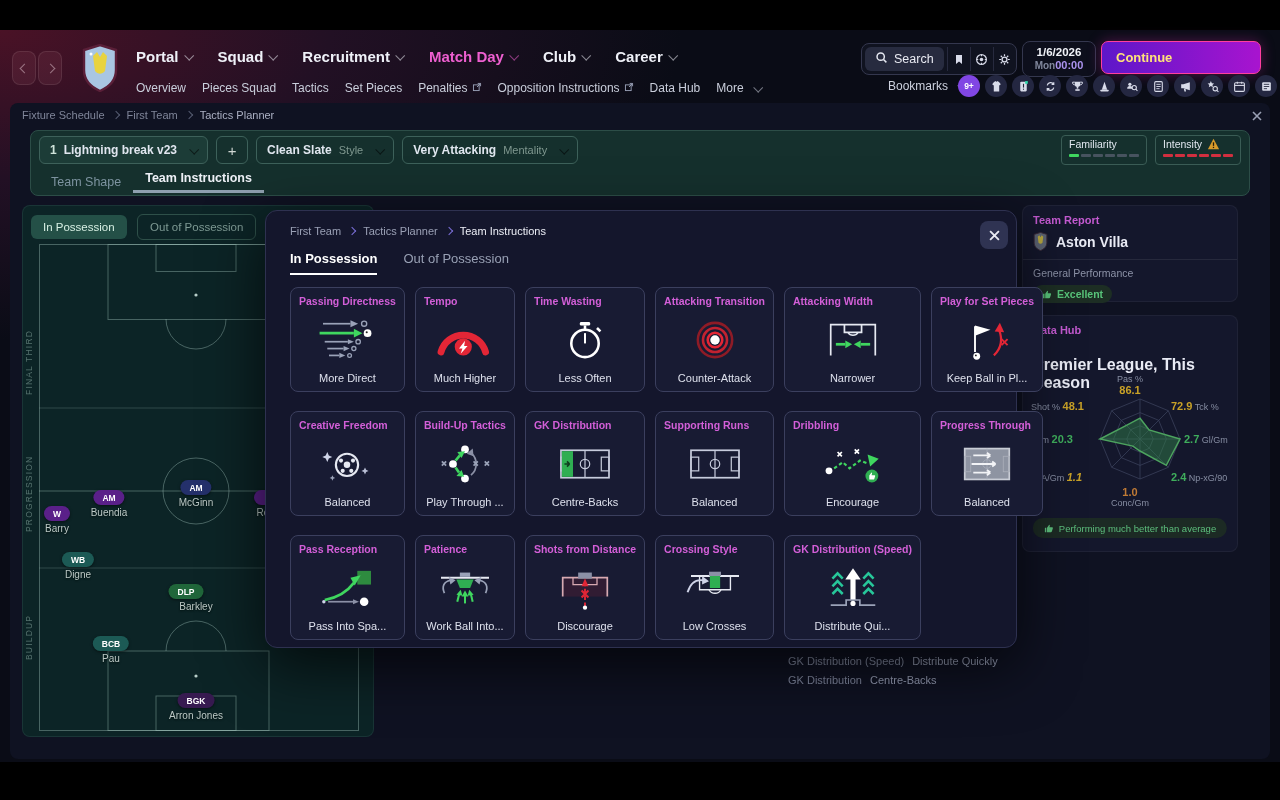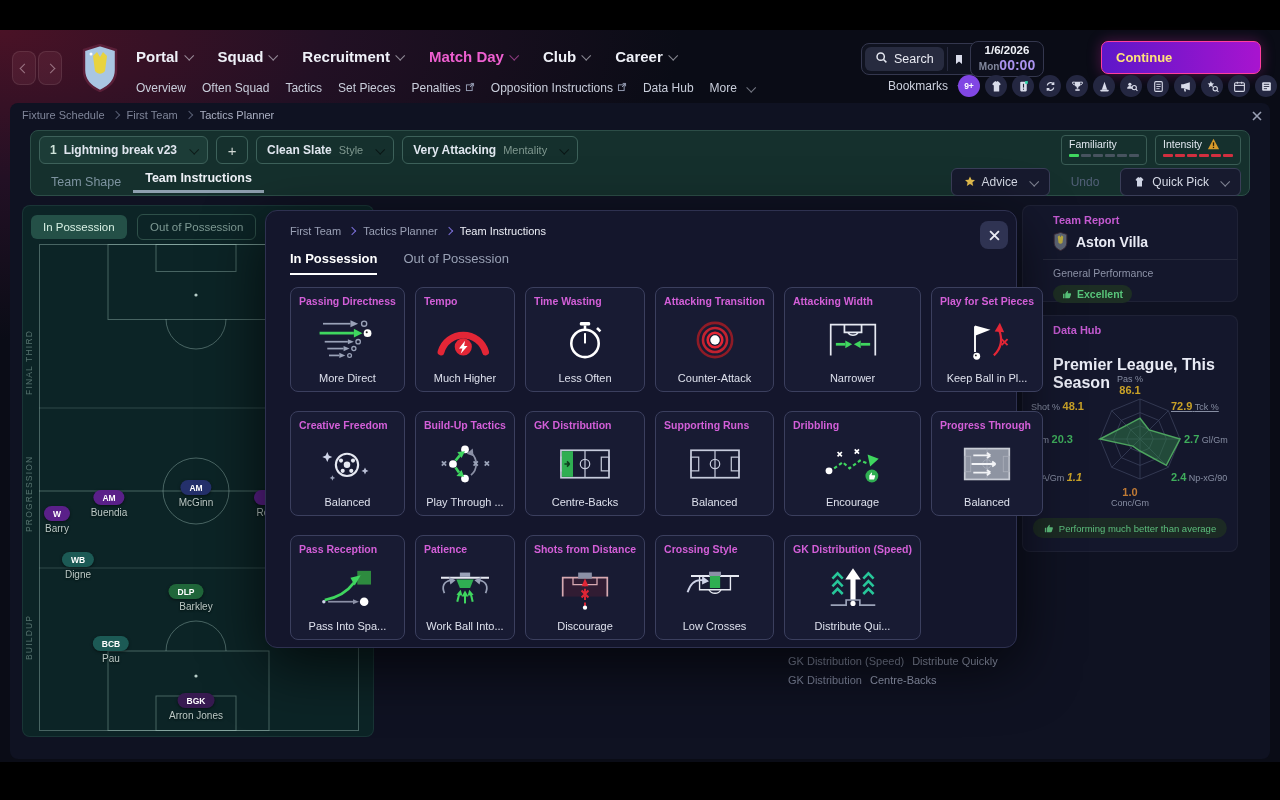--- a/index.html
+++ b/index.html
@@ -18,25 +18,25 @@
   .nav-item.accent{color:#ee5fd0;}
   .chev{width:6px;height:6px;border-right:1.6px solid currentColor;border-bottom:1.6px solid currentColor;
     transform:rotate(45deg) translateY(-1px);display:inline-block;margin-left:6px;opacity:.55;}
   .subnav{position:absolute;left:136px;top:49px;height:18px;display:flex;gap:16px;align-items:center;}
   .subnav-item{display:flex;align-items:center;gap:4px;font-size:12px;color:#c9cedb;cursor:pointer;}
   .searchbox{position:absolute;left:861px;top:13px;width:154px;height:30px;border:1px solid #34374e;border-radius:8px;
     background:#101320;display:flex;align-items:center;}
   .seg-search{background:#272b3f;border-radius:6px;margin:3px;padding:4px 10px;display:flex;align-items:center;gap:6px;
     font-size:12.5px;color:#e8eaf2;}
   .seg-ico{width:26px;height:24px;display:flex;align-items:center;justify-content:center;border-left:1px solid #272a3e;}
-  .datebox{position:absolute;left:970px;top:11px;width:72px;height:34px;border:1px solid #34374e;border-radius:8px;
+  .datebox{position:absolute;left:1022px;top:11px;width:72px;height:34px;border:1px solid #34374e;border-radius:8px;
     background:#0d0f1c;display:flex;flex-direction:column;align-items:center;justify-content:center;line-height:1.25;}
   .date-l1{font-size:11.5px;font-weight:bold;color:#f0f2f8;}
   .date-l2{font-size:10px;font-weight:bold;color:#80879c;}
-  .date-l2 b{color:#ab93ef;font-size:14px;margin-left:0;}
+  .date-l2 b{color:#ab93ef;font-size:11px;margin-left:0;}
   .continue{position:absolute;left:1101px;top:11px;width:160px;height:33px;border-radius:7px;border:1.5px solid #ff3f9e;
     background:linear-gradient(90deg,#5d17c9,#a814cf);color:#ffe47a;font-weight:bold;font-size:13px;
     display:flex;align-items:center;padding-left:14px;box-sizing:border-box;box-shadow:0 0 14px rgba(210,40,170,.35);cursor:pointer;}
   .bookmarks{position:absolute;left:888px;top:49px;display:flex;align-items:center;gap:4px;font-size:12px;color:#cdd1de;cursor:pointer;}
   .iconstrip{position:absolute;left:958px;top:45px;display:flex;gap:5px;}
   .cicon{width:22px;height:22px;border-radius:50%;background:#242741;display:flex;align-items:center;justify-content:center;cursor:pointer;}
   .cicon svg{width:13px;height:13px;}
   .cicon.badge{background:#8146e4;color:#fff;font-size:8.5px;font-weight:bold;}
   
   .sheet{position:absolute;left:10px;top:73px;width:1260px;height:656px;background:#0f1222;border-radius:8px;}
@@ -77,21 +77,21 @@
   .zone{position:absolute;left:1px;writing-mode:vertical-rl;transform:rotate(180deg);font-size:8.5px;
     letter-spacing:.14em;color:#57736f;text-align:center;}
   .pill{position:absolute;height:15px;padding:0 9px;border-radius:8px;color:#fff;font-size:8.5px;font-weight:bold;
     display:flex;align-items:center;transform:translateX(-50%);cursor:pointer;box-shadow:0 1px 3px rgba(0,0,0,.5);}
   .pname{position:absolute;transform:translateX(-50%);font-size:10px;color:#bcc8c5;text-shadow:0 1px 2px #00110f;white-space:nowrap;}
   
   .behind{position:absolute;left:778px;top:548px;width:232px;}
   .brow{display:flex;gap:8px;font-size:11px;height:19px;align-items:center;}
   .brow .bl{color:#8289a0;} .brow .bv{color:#989fb6;}
   
-  .scard{position:absolute;width:216px;background:#14172c;border-radius:8px;border:1px solid rgba(255,255,255,.05);box-sizing:border-box;padding-left:20px;}
+  .scard{position:absolute;width:216px;background:#14172c;border-radius:8px;border:1px solid rgba(255,255,255,.05);box-sizing:border-box;}
   .sc-title{font-size:11px;font-weight:bold;color:#c45ad1;margin:8px 10px 0;}
   .club-row{display:flex;align-items:center;gap:8px;margin:6px 10px 0;}
   .club-name{font-size:14px;font-weight:bold;color:#e9ebf5;}
   .divider{height:1px;background:rgba(255,255,255,.08);margin:8px 0 0;}
   .gp-label{font-size:10.5px;color:#8d93a8;margin:7px 10px 0;}
   .pillbadge{display:inline-flex;align-items:center;gap:5px;height:18px;padding:0 9px;border-radius:10px;
     background:#1d2e24;color:#58c47a;font-size:10.5px;font-weight:bold;margin:6px 10px;}
   .dh-sub{font-size:16px;font-weight:bold;color:#e9ebf5;margin:20px 10px 0;}
   .axlabel{position:absolute;font-size:9px;color:#868da2;white-space:nowrap;}
   .axval{font-size:11px;font-weight:bold;}
@@ -278,21 +278,21 @@
               <rect x="4" y="4" width="16" height="16" rx="2" fill="#d9dcea"></rect>
               <path d="M7 8 h10 M7 12 h10 M7 16 h6" stroke="#23263c" stroke-width="1.6"></path>
             </svg>
           </div>
         </div>
     <div class="subnav" id="subnav">
           <div class="subnav-item">
             <span>Overview</span>
           </div>
           <div class="subnav-item">
-            <span>Often Squad</span>
+            <span>Pieces Squad</span>
           </div>
           <div class="subnav-item">
             <span>Tactics</span>
           </div>
           <div class="subnav-item">
             <span>Set Pieces</span>
           </div>
           <div class="subnav-item">
             <span>Penalties</span>
             <span><svg width="10" height="10" viewBox="0 0 14 14">
@@ -379,37 +379,20 @@
                   <div class="seg" style="background: rgb(209, 47, 63);"></div>
                   <div class="seg" style="background: rgb(209, 47, 63);"></div>
                   <div class="seg" style="background: rgb(209, 47, 63);"></div>
                 </div>
             </div>
           </div>
         </div>
         <div class="tb-row2">
           <div class="tab1">Team Shape</div>
           <div class="tab1 on">Team Instructions</div>
-          <div class="btn-right">
-            <div class="tbtn">
-              <svg width="12" height="12" viewBox="0 0 12 12">
-                  <path d="M6 0.5 l1.5 3.2 3.5.4 -2.6 2.3.8 3.5 L6 8.1 2.8 9.9l.8-3.5L1 4.1l3.5-.4z" fill="#e3bd4e"></path>
-                </svg>
-              <span>Advice</span>
-              <span class="chev"></span>
-            </div>
-            <div class="tbtn ghost">Undo</div>
-            <div class="tbtn">
-              <svg width="13" height="12" viewBox="0 0 24 24">
-                  <path d="M7 4 L10 2 a2.5 2.5 0 0 0 4 0 L17 4 20 8 17 10 V21 H7 V10 L4 8 Z" fill="#cfd4e4"></path>
-                </svg>
-              <span>Quick Pick</span>
-              <span class="chev"></span>
-            </div>
-          </div>
         </div>
       </div>
 
       <div class="pitchpanel">
         <div style="position:absolute;left:8px;top:8px;">
           <span class="ptab on">In Possession</span>
           <span class="ptab off">Out of Possession</span>
         </div>
         <div id="zones">
             <div class="zone" style="top: 118px; height: 76px;">FINAL THIRD</div>
@@ -496,21 +479,21 @@
             <line x1="110" y1="45" x2="138.3" y2="73.3" stroke="#39405a" stroke-width="1" opacity="0.8"></line>
             <line x1="110" y1="45" x2="110.0" y2="85.0" stroke="#39405a" stroke-width="1" opacity="0.8"></line>
             <line x1="110" y1="45" x2="81.7" y2="73.3" stroke="#39405a" stroke-width="1" opacity="0.8"></line>
             <line x1="110" y1="45" x2="70.0" y2="45.0" stroke="#39405a" stroke-width="1" opacity="0.8"></line>
             <line x1="110" y1="45" x2="81.7" y2="16.7" stroke="#39405a" stroke-width="1" opacity="0.8"></line>
             <polygon points="110.0,24.2 119.1,35.9 150.0,45.0 136.3,71.3 110.0,57.0 102.9,52.1 70.0,45.0 96.4,31.4" fill="rgba(47,125,72,0.5)" stroke="#4da35f" stroke-width="1.5"></polygon>
           </svg>
         <div class="axlabel" style="left:0;right:0;top:58px;text-align:center;">Pas %</div>
         <div class="axlabel axval" style="left: 0px; right: 0px; top: 68px; text-align: center; color: rgb(201, 162, 39);">86.1</div>
         <div class="axlabel" style="right:153px;top:84px;text-align:center;"><span>Shot %</span> <span class="axval" style="color: rgb(201, 162, 39);">48.1</span></div>
-        <div class="axlabel" style="left:148px;top:84px;text-decoration:underline;"><span class="axval" style="color: rgb(201, 162, 39);">72.9</span> <span>Tck %</span></div>
+        <div class="axlabel" style="left:148px;top:84px;"><span class="axval" style="color: rgb(201, 162, 39);">72.9</span> <span>Tck %</span></div>
         <div class="axlabel" style="right:164px;top:117px;"><span>Sh/Gm</span> <span class="axval" style="color: rgb(63, 174, 92);">20.3</span></div>
         <div class="axlabel" style="left:161px;top:117px;"><span class="axval" style="color: rgb(63, 174, 92);">2.7</span> <span>Gl/Gm</span></div>
         <div class="axlabel" style="right:155px;top:155px;"><span>xGA/Gm</span> <span class="axval" style="color: rgb(201, 162, 39); font-style: italic;">1.1</span></div>
         <div class="axlabel" style="left:148px;top:155px;"><span class="axval" style="color: rgb(63, 174, 92);">2.4</span> <span>Np-xG/90</span></div>
         <div class="axlabel axval" style="left: 0px; right: 0px; top: 170px; text-align: center; color: rgb(192, 122, 53);">1.0</div>
         <div class="axlabel" style="left:0;right:0;top:182px;text-align:center;">Conc/Gm</div>
         <div class="dh-badge">
           <svg width="10" height="10" viewBox="0 0 14 14">
               <path d="M4.5 13 V6.5 L7.5 2.5 c.6 0 1 .5.9 1.1 L8 6 H11.5 c.8 0 1.4.8 1.1 1.6 l-1.4 4.4 c-.2.6-.7 1-1.3 1 z M1.5 6.5 h2 V13 h-2 z" fill="#5dbf7d"></path>
             </svg>

